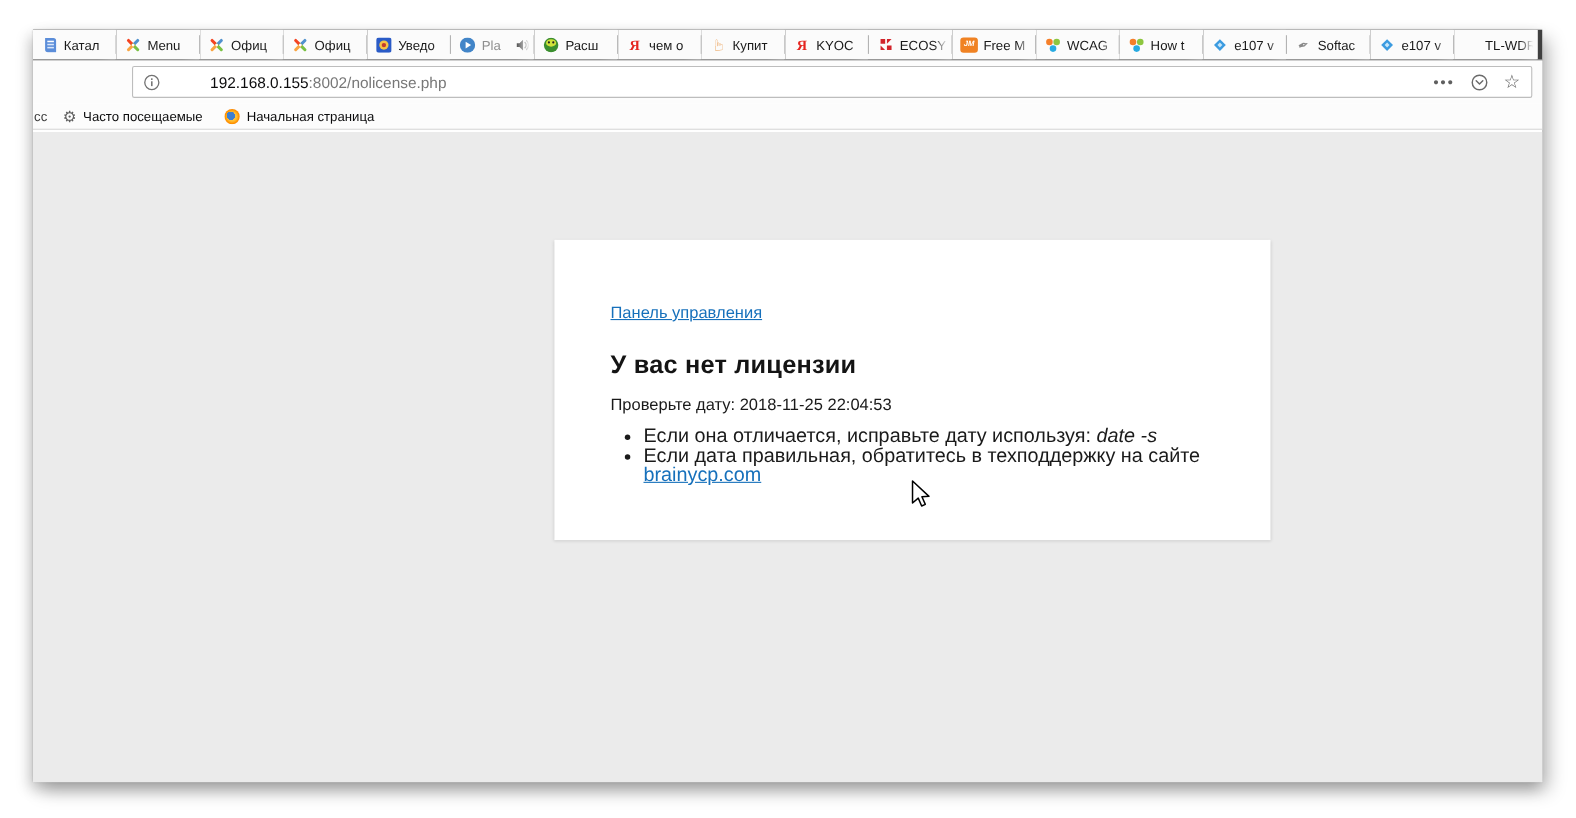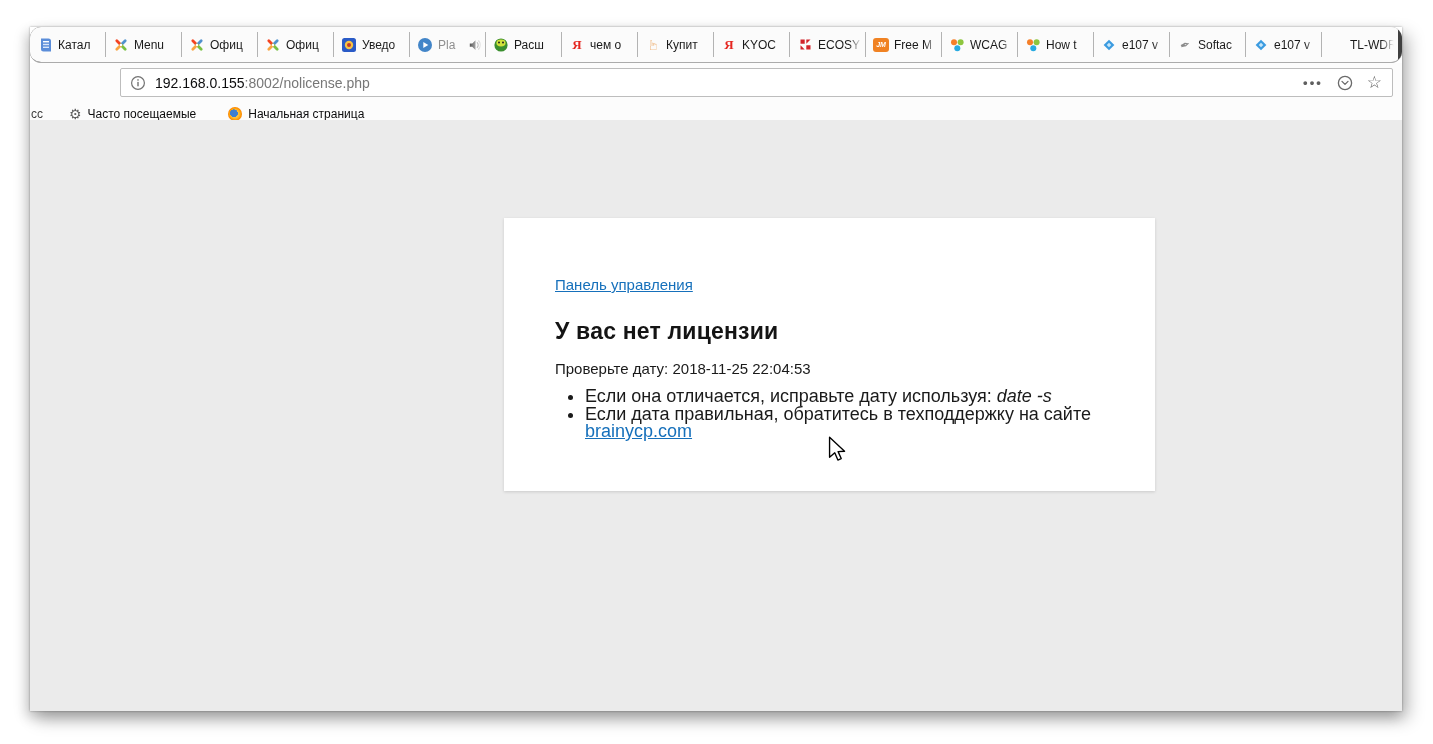--- a/index.html
+++ b/index.html
@@ -4,21 +4,21 @@
 <style>
   * { margin:0; padding:0; box-sizing:border-box; }
   html,body { width:1433px; height:744px; background:#ffffff; overflow:hidden;
               font-family:"Liberation Sans", sans-serif; }
 
   .window { position:absolute; left:30px; top:27px; width:1372px; height:684px;
             background:#ffffff;
             box-shadow:0 0 2px rgba(0,0,0,.35), 6px 8px 16px rgba(0,0,0,.28), -4px 6px 12px rgba(0,0,0,.18); }
 
   
-  .tabbar { height:36px; display:flex; background:#404040; border-bottom:1px solid #ababab; overflow:hidden;border-radius:11px; }
+  .tabbar { height:28px; display:flex; background:#404040; border-bottom:1px solid #ababab; overflow:hidden; }
   .tab { width:76px; min-width:76px; display:flex; align-items:center; gap:5px;
          padding:0 3px 0 7px; position:relative; font-size:12px; color:#1a1a1a;
          background:#fbfbfb; cursor:default; }
   .tab::after { content:''; position:absolute; right:0; top:5px; bottom:5px; width:1px; background:#b3b3b3; }
   .tab:last-child::after { display:none; }
   .tab-label { flex:1; overflow:hidden; white-space:nowrap; }
   .tab-label.dim { color:#8f8f8f; }
   .tab-fade { position:absolute; right:1px; top:0; bottom:0; width:16px;
               background:linear-gradient(90deg, rgba(251,251,251,0), #fbfbfb 80%); }
   .ticon { width:16px; min-width:16px; height:16px; display:flex; align-items:center; justify-content:center; }
@@ -31,28 +31,28 @@
   .icon-firefox { width:14px; height:14px; border-radius:50%;
       background: radial-gradient(circle at 42% 45%, #3f7fd0 0 34%, rgba(0,0,0,0) 35%),
                   radial-gradient(circle at 50% 50%, #ffc13a 0 40%, #ff9500 62%, #e8590c 90%); }
   .icon-gear { color:#5f5f5f; font-size:14px; line-height:1; }
 
   
   .navbar { height:39px; display:flex; align-items:center; background:#fcfcfc;
             padding:0 9px 0 90px; }
   .urlbar { flex:1; height:29px; border:1px solid #bdbdbd; border-radius:2px; background:#fff;
             display:flex; align-items:center; padding:0 10px 0 9px; gap:9px; font-size:14px; }
-  .url-text { flex:1; white-space:nowrap; overflow:hidden; color:#0c0c0d; }
+  .url-text { flex:1; white-space:nowrap; overflow:hidden; color:#0c0c0d;margin-left:36px; }
   .url-path { color:#777777; }
   .urlbar-actions { display:flex; align-items:center; gap:14px; }
   .dots-icon { color:#5f5f5f; letter-spacing:2px; font-size:13px; font-weight:bold; }
   .star-icon { color:#5f5f5f; font-size:17px; line-height:1; }
 
   
-  .bookmarksbar { height:24px; display:flex; align-items:center; gap:20px; background:#fcfcfc;
+  .bookmarksbar { height:24px; display:flex; align-items:center; gap:8px; background:#fcfcfc;
                   border-bottom:1px solid #d8d8d8; font-size:12px; color:#0c0c0d; padding-left:1px; }
   .bm-remnant { color:#3c3c3c; }
   .bm-item { display:flex; align-items:center; gap:6px; padding:2px 6px; border-radius:2px; }
 
   
   .content { position:absolute; left:0; right:0; top:93px; bottom:0; background:#ebebeb; }
 
   .card { position:absolute; left:474px; top:98px; width:651px; height:273px; background:#ffffff;
           box-shadow:0 1px 3px rgba(0,0,0,.14); padding:58px 40px 0 51px; }
   .card a { color:#1670bb; text-decoration:underline; }

